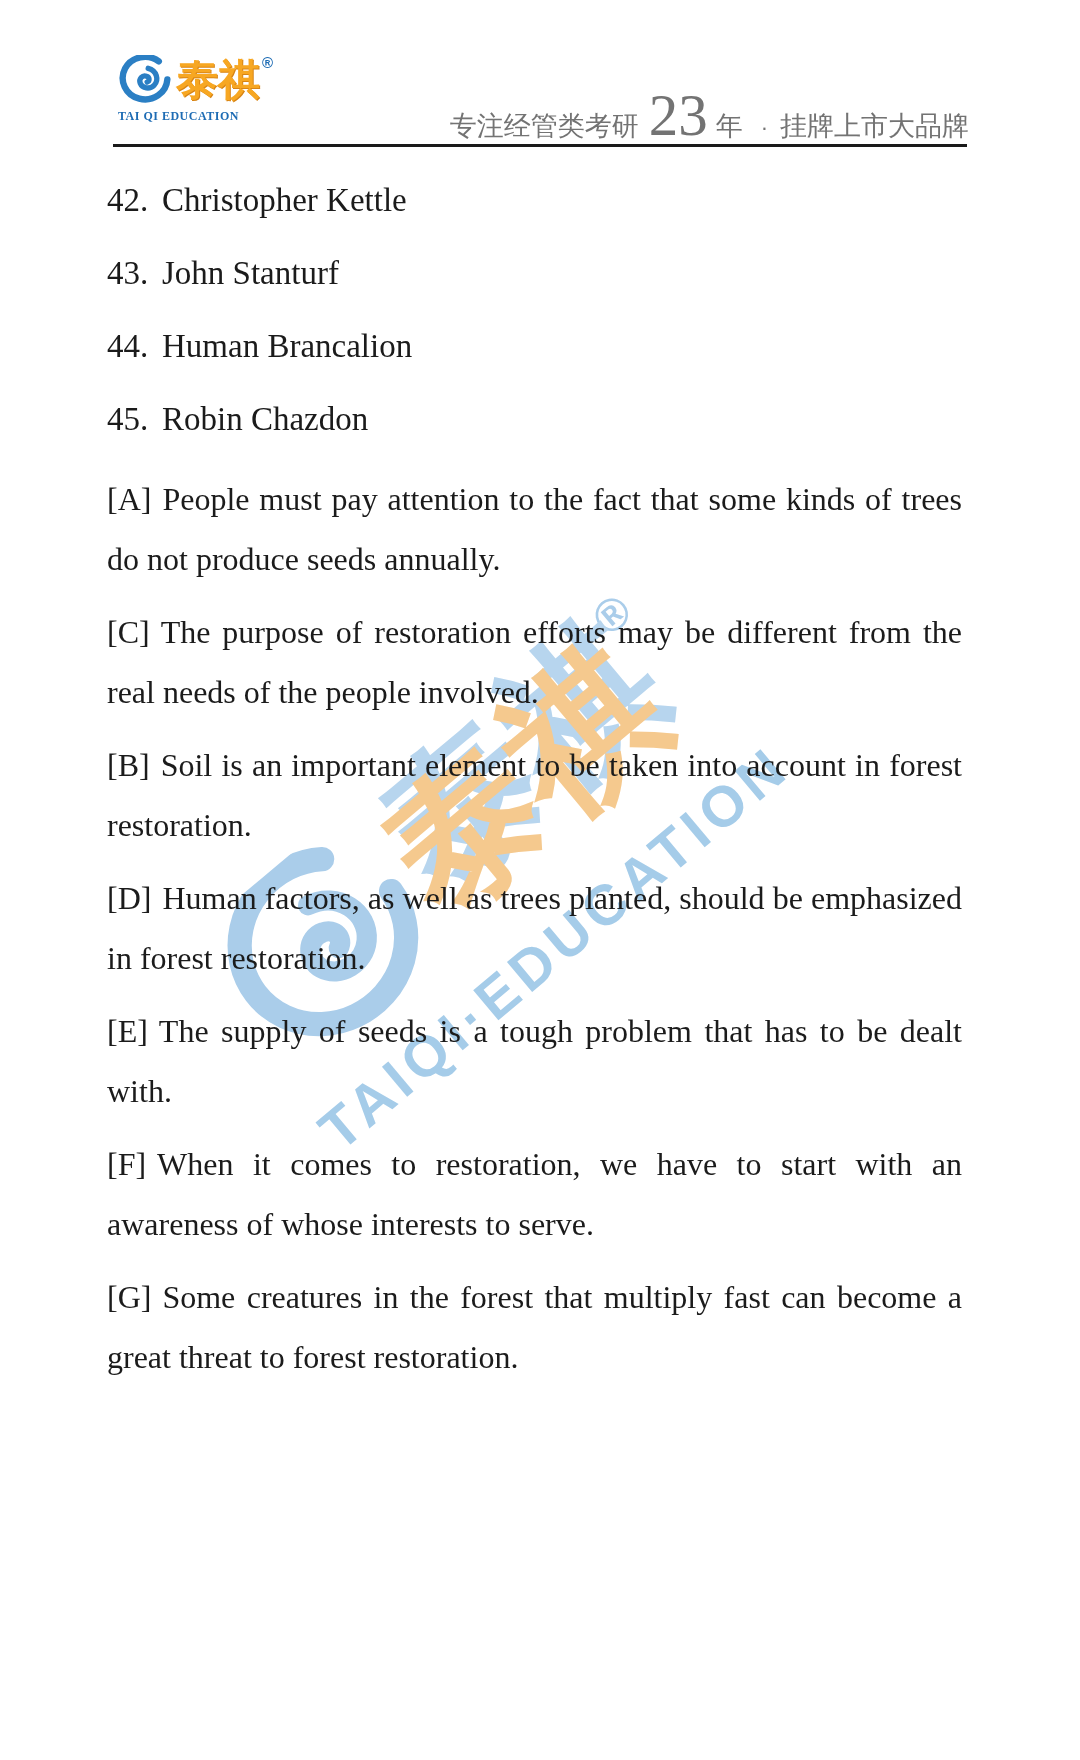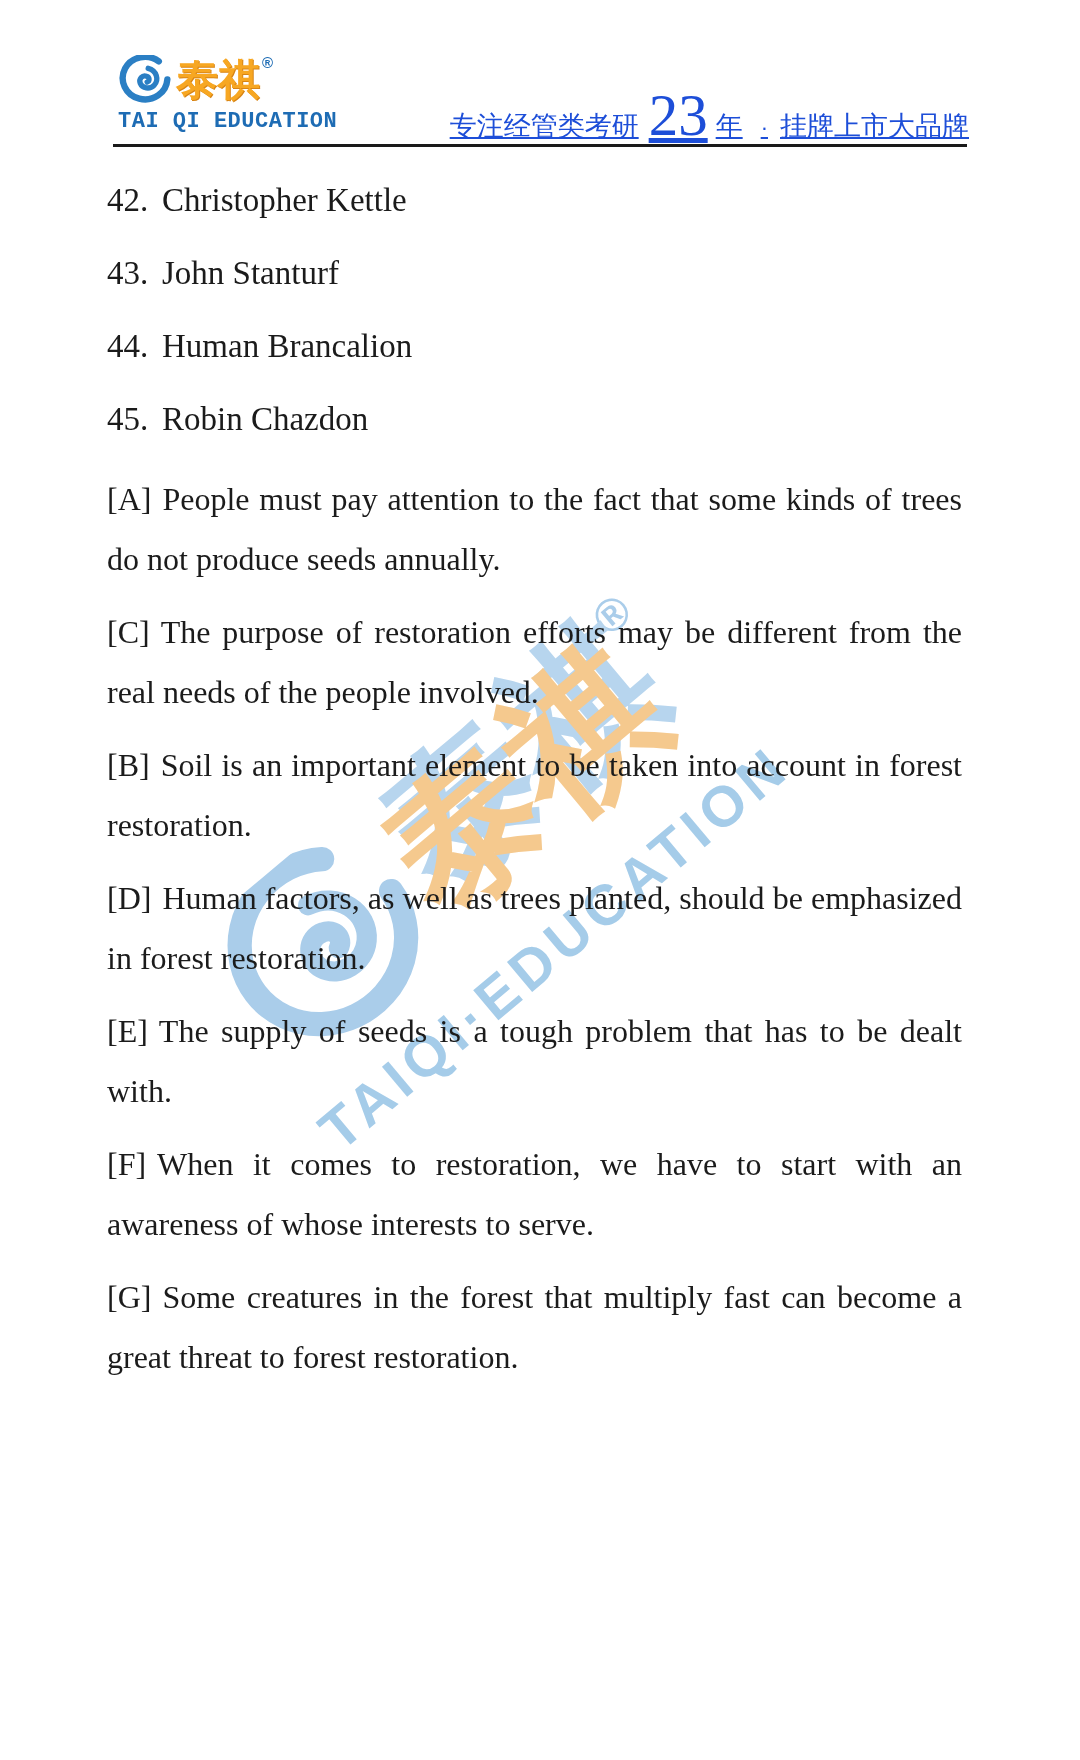--- a/index.html
+++ b/index.html
@@ -19,30 +19,30 @@
     font-size:42px; font-weight:bold; color:#f7a722; line-height:1;
     text-shadow:1px 1px 0 #d88414;
   }
   .logo-reg {
     font-family:"Liberation Sans",sans-serif;
     color:#1e6cb4; font-size:15px; font-weight:bold;
     align-self:flex-start; margin-left:2px; line-height:1;
   }
   .logo-en {
     margin-top:4px;
-    font-family:Liberation Mono, monospace;
-    font-size:22px; font-weight:bold; letter-spacing:.5px;
+    font-family:Liberation Serif, serif;
+    font-size:12px; font-weight:bold; letter-spacing:.5px;
     color:#1e6cb4; white-space:nowrap;
   }
 
   .tagline {
     position:absolute; right:111px; top:86px; z-index:2;
     display:flex; align-items:baseline; white-space:nowrap;
     font-family:"Liberation Sans","DejaVu Sans",sans-serif;
-    color:#1d4ed8; font-size:27px; font-weight:500;text-decoration:underline;
+    color:#737373; font-size:27px; font-weight:500;
   }
   .tagline .years {
     font-family:"Liberation Serif",serif;
     font-size:59px; font-weight:400; margin:0 8px 0 10px; line-height:1;
   }
   .tagline .unit { margin-right:6px; }
   .tagline .sep { margin:0 12px; font-size:22px; }
 
   .header-rule {
     position:absolute; left:113px; right:113px; top:144px; height:3px;

